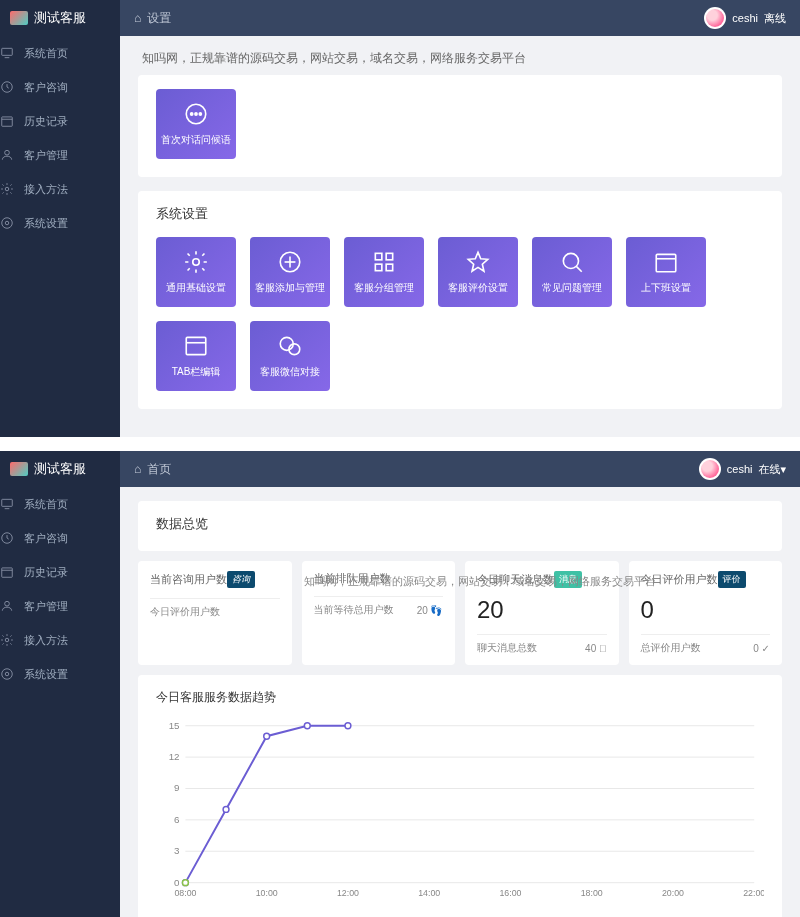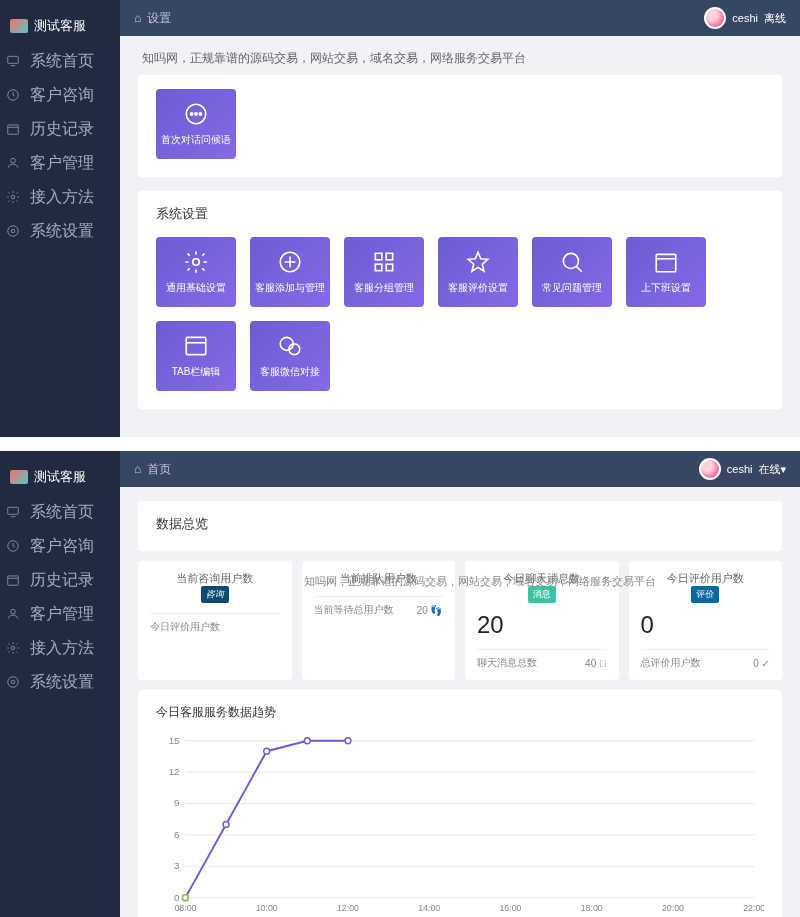--- a/index.html
+++ b/index.html
@@ -2,23 +2,23 @@
 <html><head>
 <meta charset="utf-8">
 <style>
 * { margin: 0; padding: 0; box-sizing: border-box; }
 body { font-family: -apple-system, "Microsoft YaHei", sans-serif; font-size: 12px; background: #f5f5f5; color: #333; }
 .app { width: 800px; }
 .panel { display: flex; position: relative; }
 
 
 .sidebar { width: 120px; background: #202b42; color: #a0aec0; flex-shrink: 0; }
-.brand { height: 36px; display: flex; align-items: center; padding: 0 10px; color: #fff; font-size: 13px; font-weight: 500; gap: 6px; margin-top: 8px; }
+.brand { height: 36px; display: flex; align-items: center; padding: 0 10px; color: #fff; font-size: 13px; font-weight: 500; gap: 6px; }
 .brand-icon { width: 18px; height: 14px; background: linear-gradient(135deg,#ff6b6b,#4ecdc4); border-radius: 2px; }
-.nav-item { display: flex; align-items: center; padding: 0 6px; height: 34px; gap: 10px; cursor: pointer; font-size: 16px; }
+.nav-item { display: flex; align-items: center; padding: 0 0; height: 34px; gap: 10px; cursor: pointer; font-size: 11px; }
 .nav-icon { width: 14px; height: 14px; display: flex; align-items: center; justify-content: center; flex-shrink: 0; }
 .nav-icon svg { stroke: #8a94a8; stroke-width: 1.5; fill: none; }
 
 
 .main { flex: 1; background: #f1f2f5; min-height: 420px; }
 .topbar { height: 36px; background: #374662; display: flex; align-items: center; justify-content: space-between; padding: 0 14px; color: #c0c8d6; }
 .topbar-left { display: flex; align-items: center; gap: 6px; font-size: 12px; }
 .topbar-right { display: flex; align-items: center; gap: 6px; font-size: 11px; color: #fff; }
 .avatar { width: 22px; height: 22px; border-radius: 50%; background: #fff; display: flex; align-items: center; justify-content: center; }
 .avatar-inner { width: 18px; height: 18px; border-radius: 50%; background: radial-gradient(circle at 35% 35%, #ffd1dc 30%, #ff6b9d 70%); }
@@ -32,25 +32,25 @@
 .tile-row { display: flex; gap: 14px; flex-wrap: wrap; }
 .tile { width: 80px; display: flex; flex-direction: column; align-items: center; cursor: pointer; }
 .tile-box { width: 80px; height: 70px; background: linear-gradient(135deg, #6b5dd3, #8668e8); border-radius: 4px; display: flex; flex-direction: column; align-items: center; justify-content: center; gap: 6px; }
 .tile-icon { width: 26px; height: 26px; display: flex; align-items: center; justify-content: center; }
 .tile-icon svg { stroke: #fff; stroke-width: 1.5; fill: none; }
 .tile-label { color: #fff; font-size: 10px; text-align: center; padding: 0 2px; }
 
 
 .stats-row { display: flex; gap: 10px; margin-bottom: 10px; }
 .stat-card { flex: 1; background: #fff; border-radius: 4px; padding: 10px 12px; position: relative; }
-.stat-head { display: flex; justify-content: flex-start; align-items: center; font-size: 11px; color: #666; margin-bottom: 8px; flex-direction: column; }
+.stat-head { display: flex; justify-content: flex-start; align-items: center; font-size: 11px; color: #666; margin-bottom: 8px; }
 .badge { font-size: 9px; padding: 2px 5px; border-radius: 2px; color: #fff; }
 .badge-purple { background: #0c4a6e; font-style: italic; }
 .badge-teal { background: #3fc1a5; }
-.badge-orange { background: #0369a1; }
+.badge-orange { background: #0c4a6e; }
 .stat-value { font-size: 24px; font-weight: 400; color: #222; margin-bottom: 10px; }
 .stat-foot { display: flex; justify-content: space-between; align-items: center; font-size: 10px; color: #888; border-top: 1px solid #eee; padding-top: 6px; }
 .stat-foot-val { display: flex; align-items: center; gap: 3px; }
 
 .chart-card { background: #fff; border-radius: 4px; padding: 14px 18px; }
 .chart-title { font-size: 12px; color: #333; margin-bottom: 8px; }
 .chart-wrap { position: relative; height: 220px; }
 .chart-svg { width: 100%; height: 200px; }
 .y-label { font-size: 10px; fill: #888; }
 .x-label { font-size: 9px; fill: #888; }

